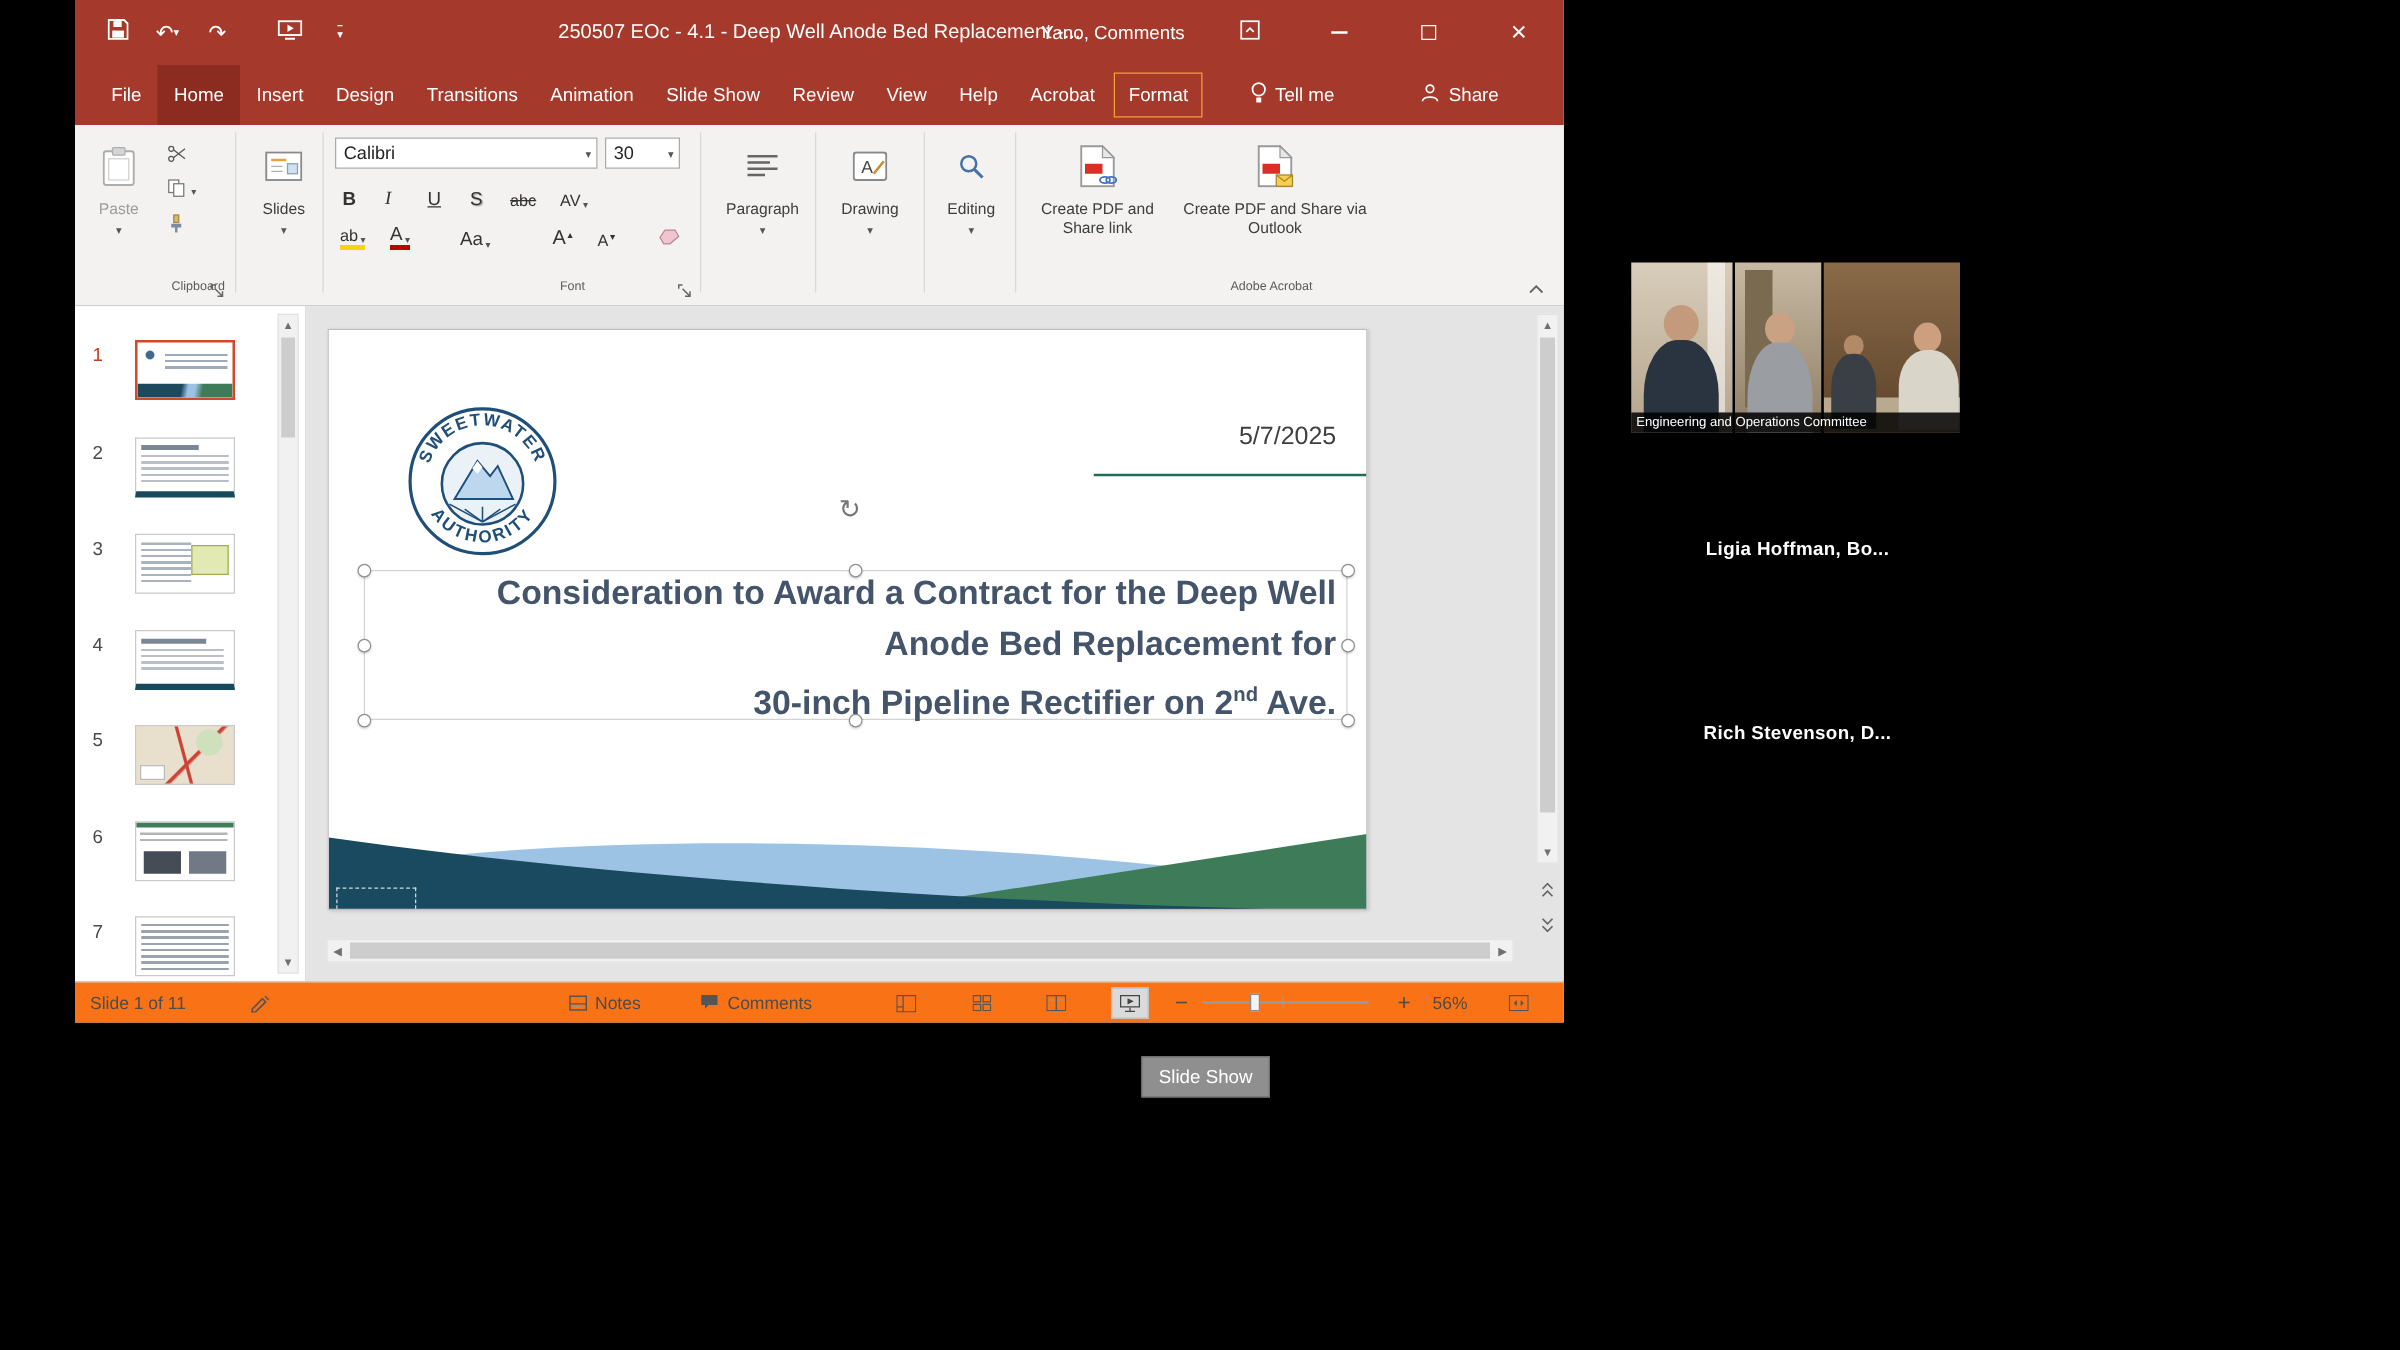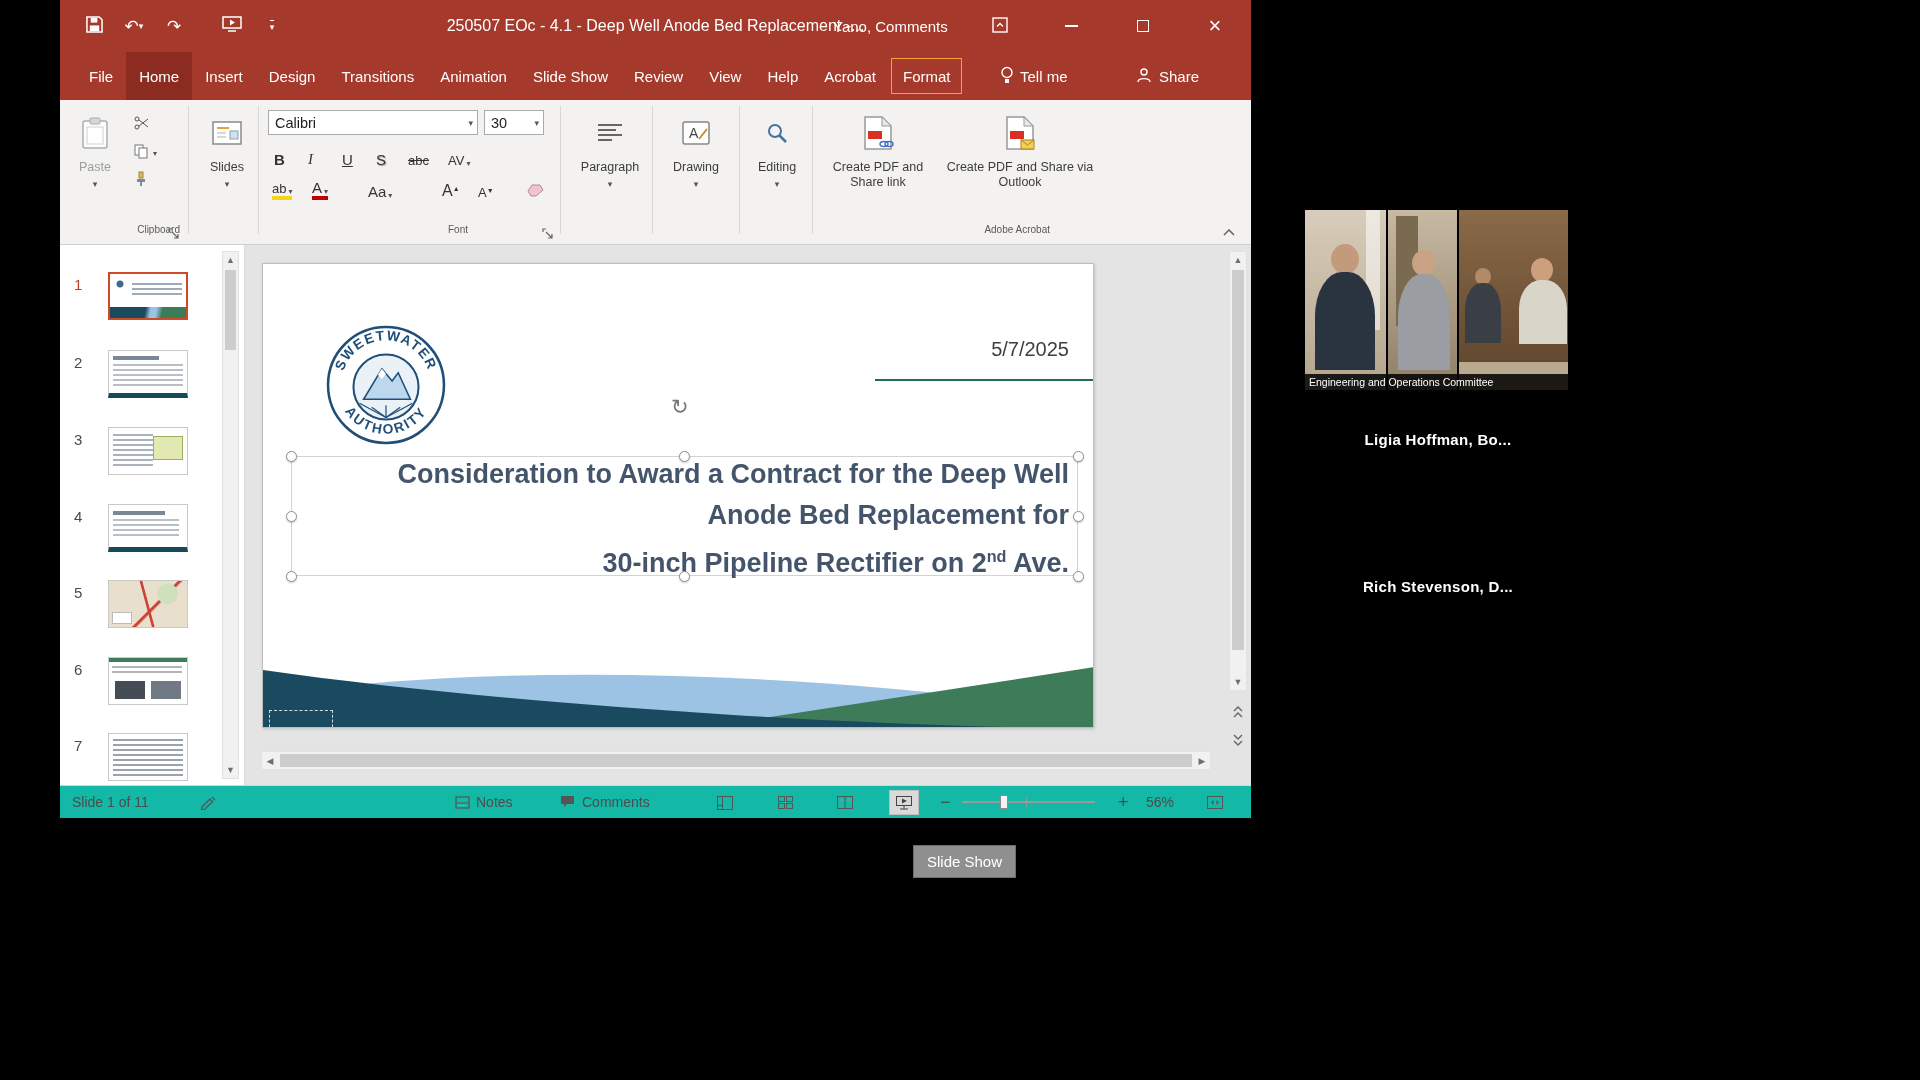--- a/index.html
+++ b/index.html
@@ -95,33 +95,33 @@
 
   
   .sb { background:#F1F1F1; border:1px solid #E2E2E2; color:#6f6f6f; }
   .sb-arrow { display:flex; align-items:center; justify-content:center; font-size:9px; }
   .sb-thumb { background:#CDCDCD; }
   .vscroll { position:absolute; right:4px; top:6px; width:18px; height:440px; }
   .pagebtn { position:absolute; right:4px; width:18px; height:24px; display:flex; align-items:center; justify-content:center; }
   .hscroll { position:absolute; left:16px; bottom:15px; width:950px; height:19px; }
 
   
-  .statusbar { position:absolute; left:0; bottom:0; right:0; height:33px; background:#14b8a6; border-top:1px solid #D5D5D5; font-size:14px; color:#4c4c4c; }
+  .statusbar { position:absolute; left:0; bottom:0; right:0; height:33px; background:#f97316; border-top:1px solid #D5D5D5; font-size:14px; color:#4c4c4c; }
   .sb-item { position:absolute; top:0; height:32px; display:flex; align-items:center; gap:6px; }
   .viewbtn { position:absolute; top:4px; width:30px; height:25px; display:flex; align-items:center; justify-content:center; }
   .viewbtn.hover { background:#DADADA; border:1px solid #BFBFBF; }
   .zoomtrack { position:absolute; top:15px; width:133px; height:2px; background:#9a9a9a; }
   .zoomtick { position:absolute; left:64px; top:-4px; width:1px; height:10px; background:#9a9a9a; }
   .zoomthumb { position:absolute; left:38px; top:-6px; width:8px; height:14px; background:#F3F3F3; border:1px solid #8a8a8a; }
 
   
   .tooltip { position:absolute; left:913px; top:845px; padding:7px 13px; background:#8F8F8F; border:1px solid #6E6E6E; color:#fff; font-size:15px; }
 
   
-  .videos { position:absolute; left:1305px; top:210px; width:263px; height:180px; display:flex; gap:2px; background:#000; }
+  .videos { position:absolute; left:1305px; top:210px; width:263px; height:136px; display:flex; gap:2px; background:#000; }
   .vthumb { position:relative; height:100%; overflow:hidden; }
   .vt1 { width:81px; background:linear-gradient(180deg,#D8CDBB,#B4A48C); }
   .vt2 { width:69px; background:linear-gradient(180deg,#C7B9A2,#8F7E66); }
   .vt3 { width:109px; background:linear-gradient(180deg,#8A6A48,#5C432B); }
   .head { position:absolute; border-radius:50%; }
   .torso { position:absolute; border-radius:45% 45% 0 0; }
   .vcaption { position:absolute; left:0; right:0; bottom:0; background:rgba(0,0,0,.85); color:#fff; font-size:10.5px; padding:2px 4px; white-space:nowrap; overflow:hidden; }
   .pname { position:absolute; left:1307px; width:262px; text-align:center; color:#fff; font-size:15px; font-weight:bold; letter-spacing:.3px; }
 </style>
 </head>

